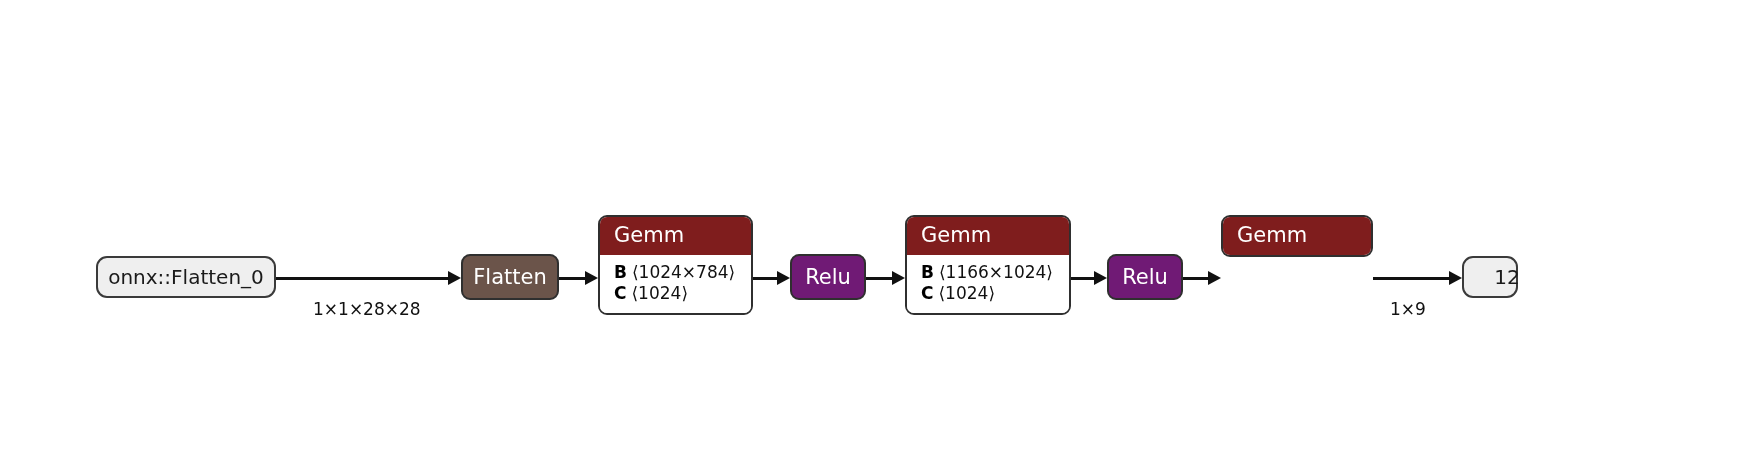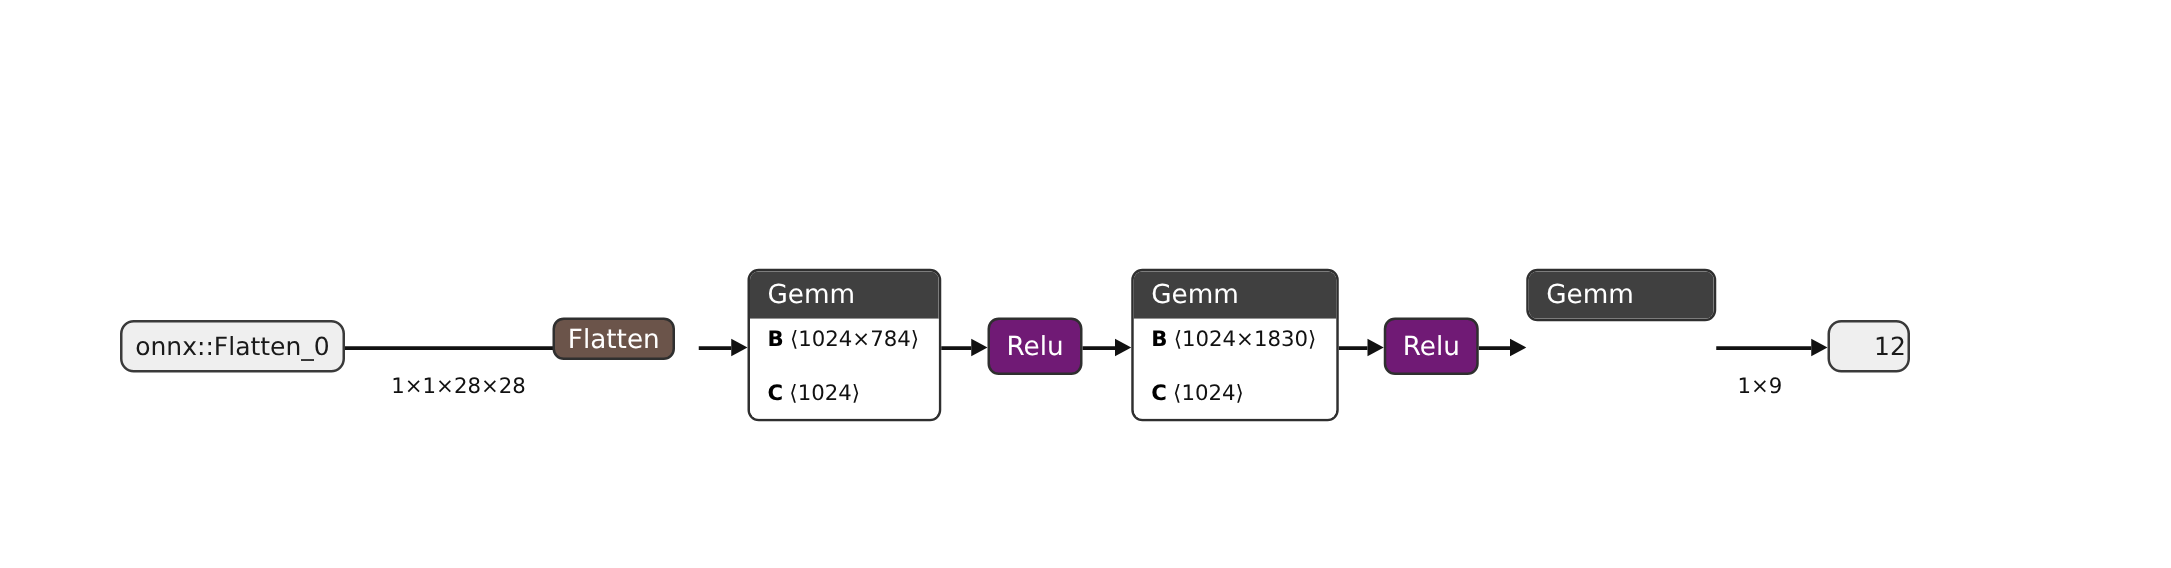--- a/index.html
+++ b/index.html
@@ -59,32 +59,32 @@
   
   .gemm-node {
     border: 2px solid #2f2f2f;
     border-radius: 9px;
     background: #ffffff;
     overflow: hidden;
     display: flex;
     flex-direction: column;
   }
   .gemm-header {
-    background: #404040;
+    background: #7f1d1d;
     color: #ffffff;
     font-size: 21px;
     padding: 6px 16px 7px 14px;
     line-height: 1.2;
   }
   .gemm-body {
     background: #ffffff;
     padding: 7px 0 8px 14px;
     display: flex;
     flex-direction: column;
-    gap: 22px;
+    gap: 0;
   }
   .attr-row {
     font-size: 17px;
     color: #111111;
     white-space: nowrap;
     line-height: 1.25;
   }
   .attr-key {
     font-weight: bold;
     color: #000000;
@@ -132,42 +132,42 @@
     <div class="edge-line" style="left: 1071px; top: 277px; width: 23px;"></div>
     <div class="edge-arrow" style="left: 1094px; top: 271px;"></div>
     <div class="edge-line" style="left: 1183px; top: 277px; width: 25px;"></div>
     <div class="edge-arrow" style="left: 1208px; top: 271px;"></div>
     <div class="edge-line" style="left: 1373px; top: 277px; width: 76px;"></div>
     <div class="edge-arrow" style="left: 1449px; top: 271px;"></div>
     <div class="edge-label" style="left: 1390px; top: 299px;">1×9</div>
     <div class="node io-node" style="left: 96px; top: 256px; width: 180px; height: 42px;">
       <span>onnx::Flatten_0</span>
     </div>
-    <div class="node op-node op-flatten" style="left: 442px; top: 254px; width: 98px; height: 34px;">
+    <div class="node op-node op-flatten" style="left: 461px; top: 254px; width: 98px; height: 46px;">
       <span>Flatten</span>
     </div>
     <div class="node gemm-node" style="left: 598px; top: 215px; width: 155px;">
       <div class="gemm-header">Gemm</div>
       <div class="gemm-body">
         <div class="attr-row"><span class="attr-key">B</span><span class="attr-val">⟨1024×784⟩</span></div>
         <div class="attr-row"><span class="attr-key">C</span><span class="attr-val">⟨1024⟩</span></div>
       </div>
     </div>
     <div class="node op-node op-relu" style="left: 790px; top: 254px; width: 76px; height: 46px;">
       <span>Relu</span>
     </div>
     <div class="node gemm-node" style="left: 905px; top: 215px; width: 166px;">
       <div class="gemm-header">Gemm</div>
       <div class="gemm-body">
-        <div class="attr-row"><span class="attr-key">B</span><span class="attr-val">⟨1024×1830⟩</span></div>
+        <div class="attr-row"><span class="attr-key">B</span><span class="attr-val">⟨1166×1024⟩</span></div>
         <div class="attr-row"><span class="attr-key">C</span><span class="attr-val">⟨1024⟩</span></div>
       </div>
     </div>
     <div class="node op-node op-relu" style="left: 1107px; top: 254px; width: 76px; height: 46px;">
       <span>Relu</span>
     </div>
     <div class="node gemm-node" style="left: 1221px; top: 215px; width: 152px;">
       <div class="gemm-header">Gemm</div>
     </div>
-    <div class="node io-node" style="left: 1462px; top: 256px; width: 66px; height: 42px; padding-left: 34px;">
+    <div class="node io-node" style="left: 1462px; top: 256px; width: 56px; height: 42px; padding-left: 34px;">
       <span>12</span>
     </div>
   </div>
 
 </body></html>

